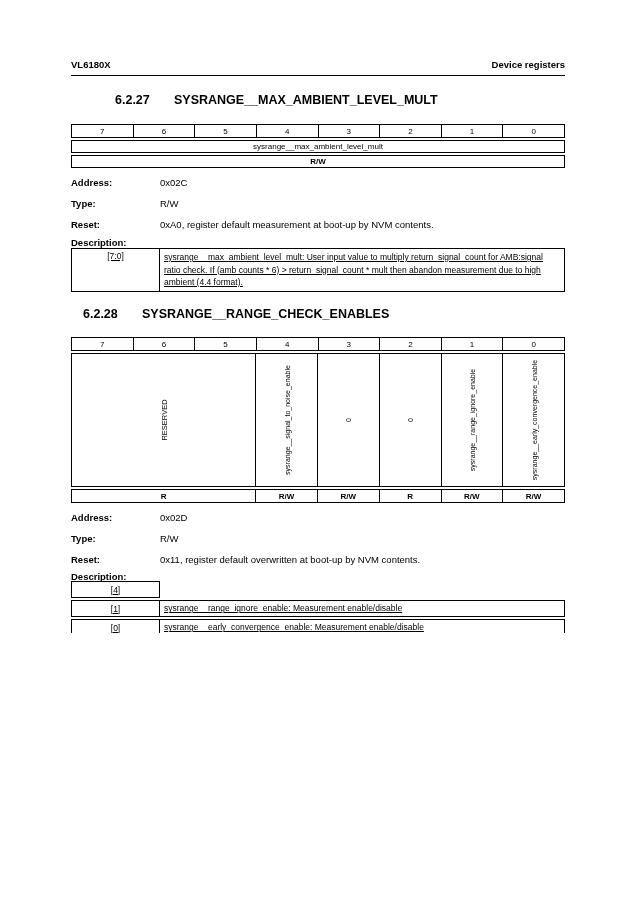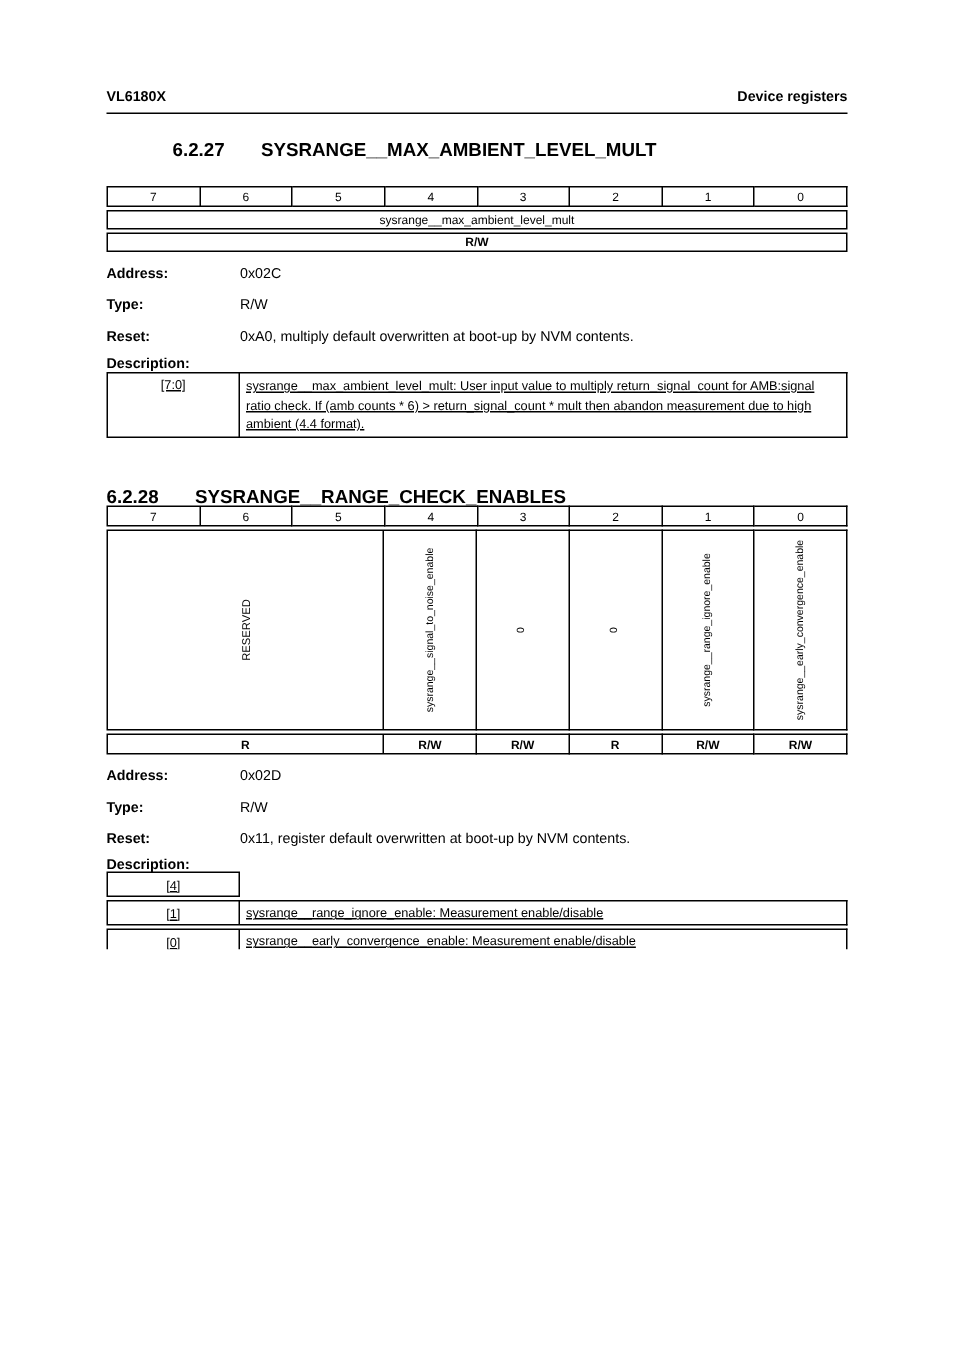--- a/index.html
+++ b/index.html
@@ -95,34 +95,34 @@
   <div class="meta" style="top:177px;">
     <span class="lbl">Address:</span>
     <span class="val">0x02C</span>
   </div>
   <div class="meta" style="top:198px;">
     <span class="lbl">Type:</span>
     <span class="val">R/W</span>
   </div>
   <div class="meta" style="top:219px;">
     <span class="lbl">Reset:</span>
-    <span class="val">0xA0, multiply default overwritten at boot-up by NVM contents.</span>
+    <span class="val">0xA0, register default measurement at boot-up by NVM contents.</span>
   </div>
   <div class="meta" style="top:237px;">
     <span class="lbl">Description:</span>
   </div>
 
   <div class="desctable" style="top:248px;">
     <div class="drow">
       <div class="dcell dbits">[7:0]</div>
       <div class="dcell dtext">sysrange__max_ambient_level_mult: User input value to multiply return_signal_count for AMB:signal ratio check. If (amb counts * 6) &gt; return_signal_count * mult then abandon measurement due to high ambient (4.4 format).</div>
     </div>
   </div>
 
-  <div class="sec-title" style="top:324px;">
+  <div class="sec-title" style="top:307px;margin-left:12px;">
     <span class="sec-num">6.2.28</span>
     <span>SYSRANGE__RANGE_CHECK_ENABLES</span>
   </div>
 
   <div class="regtable" style="top:337px;">
     <div class="row">
       <div class="cell bitcell">7</div>
       <div class="cell bitcell">6</div>
       <div class="cell bitcell">5</div>
       <div class="cell bitcell">4</div>

